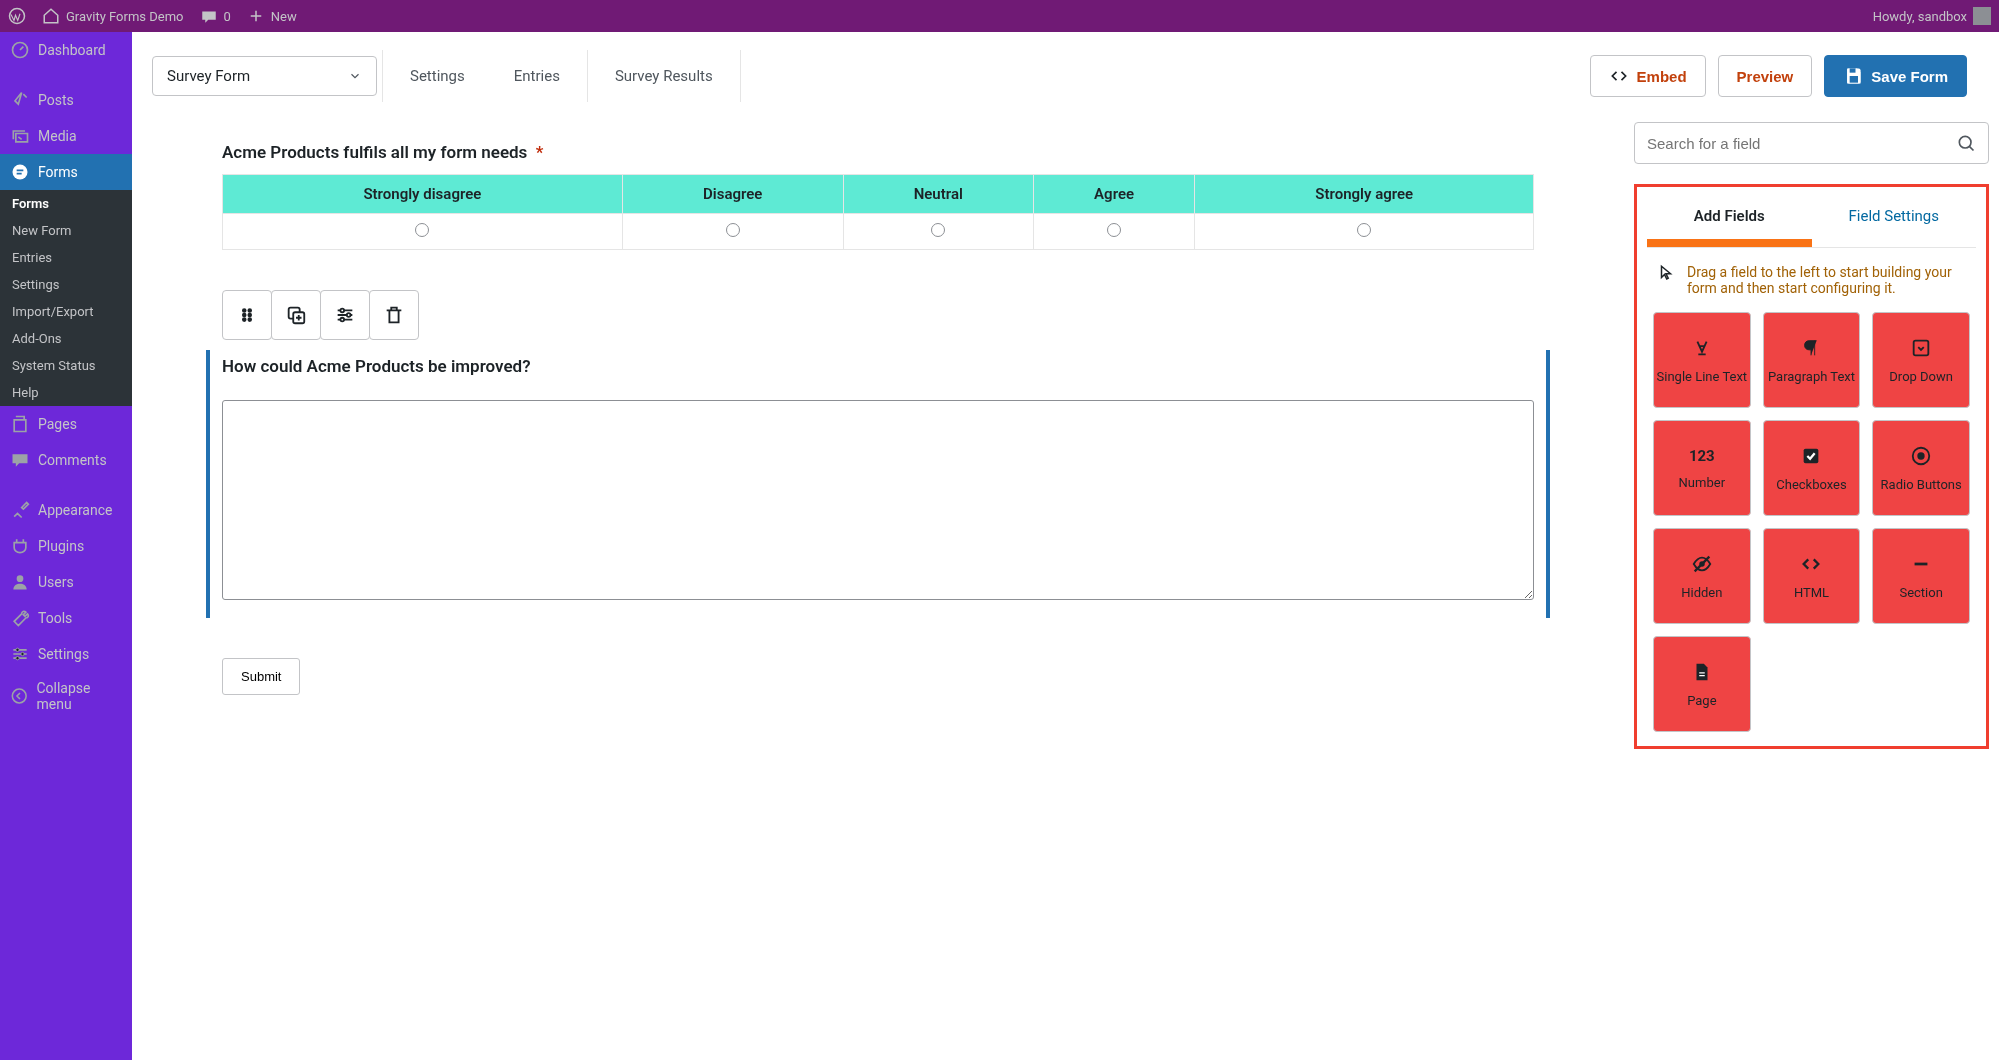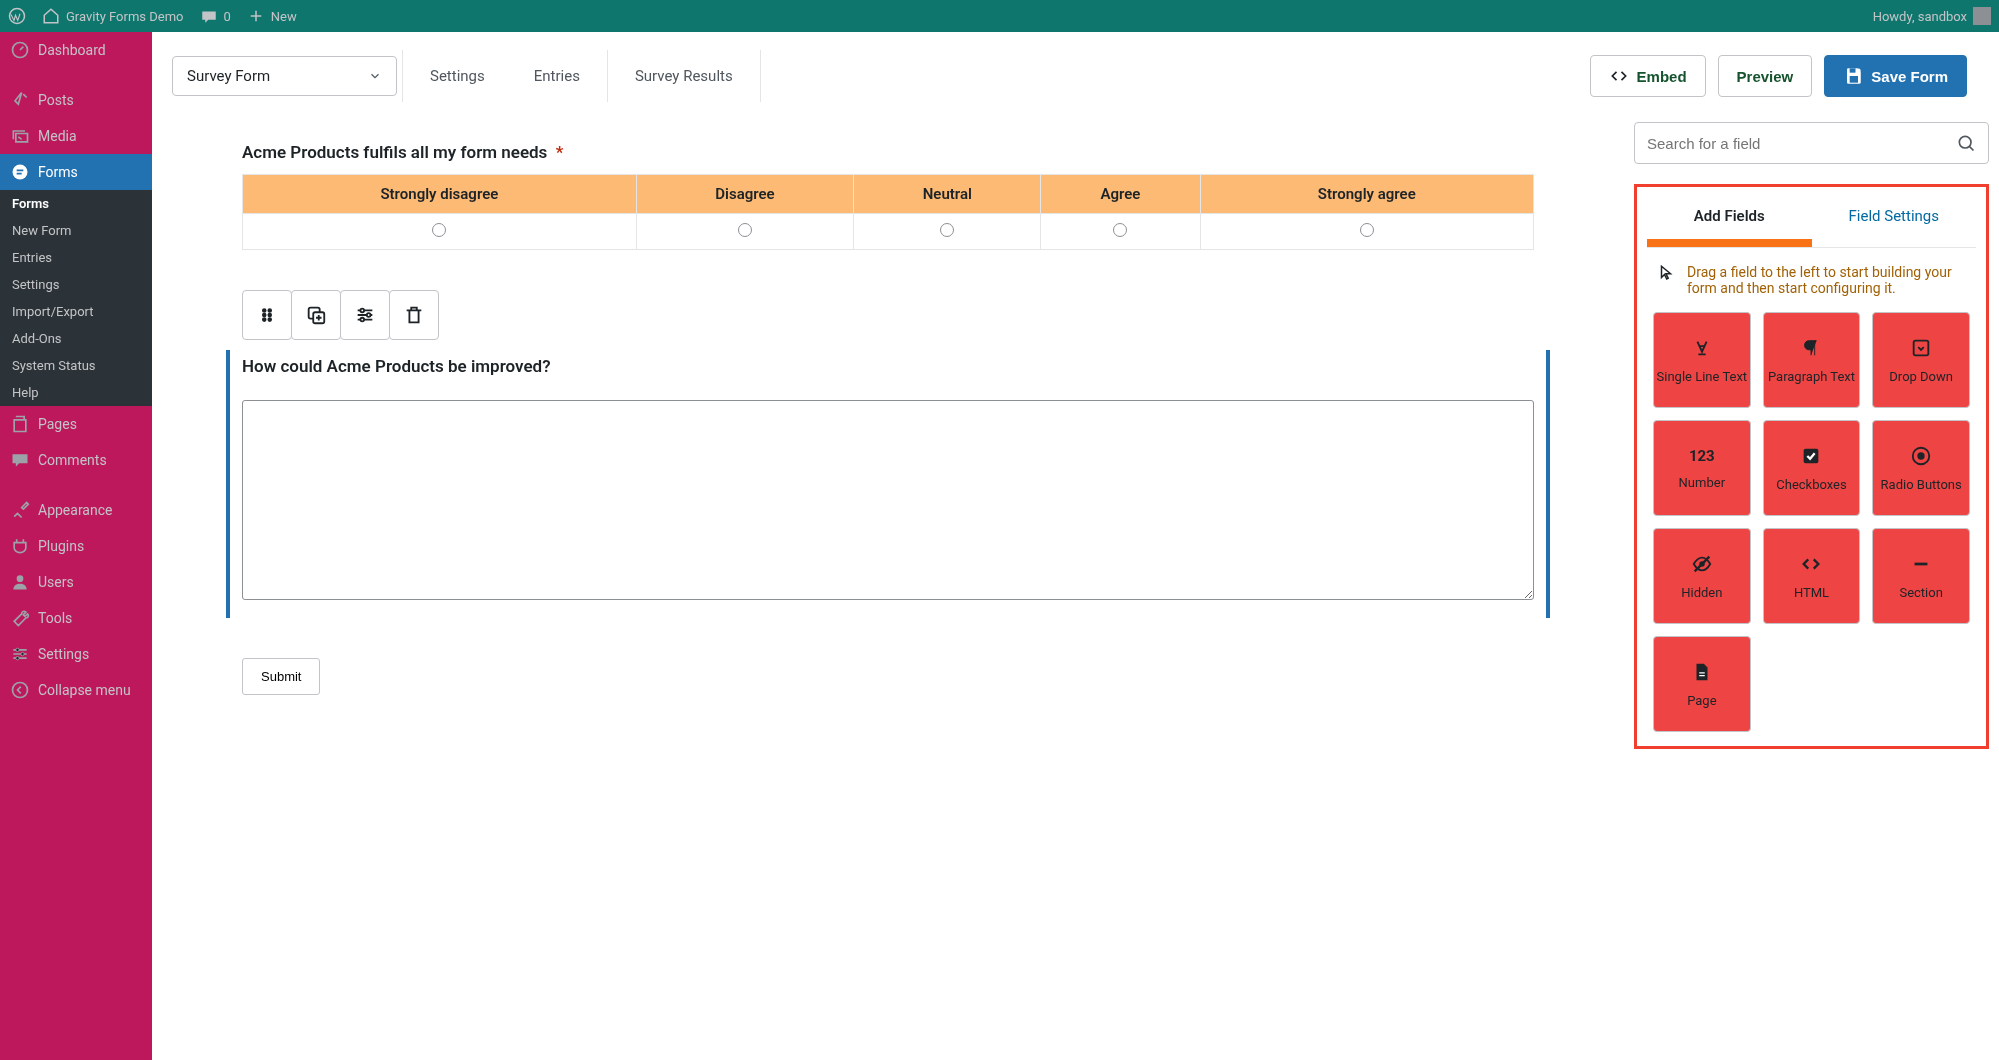--- a/index.html
+++ b/index.html
@@ -1,51 +1,51 @@
 <!DOCTYPE html>
 <html><head>
 <meta charset="utf-8">
 <style>
 * { box-sizing: border-box; margin: 0; padding: 0; }
 body { font-family: -apple-system, BlinkMacSystemFont, "Segoe UI", Roboto, sans-serif; background: #f0f0f1; color: #1d2327; }
 
-.adminbar { background: #0f766e; color: #c3c4c7; height: 32px; display: flex; align-items: center; padding: 0 8px; font-size: 13px; justify-content: space-between; }
+.adminbar { background: #701a75; color: #c3c4c7; height: 32px; display: flex; align-items: center; padding: 0 8px; font-size: 13px; justify-content: space-between; }
 .adminbar-left, .adminbar-right { display: flex; align-items: center; gap: 16px; }
 .adminbar-item { display: flex; align-items: center; gap: 6px; color: #c3c4c7; cursor: pointer; }
 .adminbar-item svg { width: 18px; height: 18px; fill: #c3c4c7; }
 .avatarbox { width: 18px; height: 18px; background: #8c8f94; display: inline-block; }
 
 .layout { display: flex; height: calc(100vh - 32px); }
-.sidebar { width: 152px; background: #be185d; color: #c3c4c7; font-size: 14px; flex-shrink: 0; position: relative; }
+.sidebar { width: 132px; background: #6d28d9; color: #c3c4c7; font-size: 14px; flex-shrink: 0; position: relative; }
 .sidebar-item { display: flex; align-items: center; gap: 8px; padding: 8px 10px; cursor: pointer; }
 .sidebar-item svg { width: 20px; height: 20px; fill: #9ca2a7; }
 .sidebar-item.active { background: #2271b1; color: #fff; }
 .sidebar-item.active svg { fill: #fff; }
 .sidebar-item.active::after { content: ''; position: absolute; right: -8px; width:0; height:0; border-top:8px solid transparent; border-bottom:8px solid transparent; border-right:8px solid #fff; }
 .sidebar-sub { background: #2c3338; }
 .sidebar-sub .sidebar-subitem { padding: 6px 12px; font-size: 13px; color: #c3c4c7; cursor: pointer; }
 .sidebar-sub .sidebar-subitem.current { color: #fff; font-weight: 600; }
 
 .main { flex: 1; background: #fff; display: flex; flex-direction: column; overflow: hidden; }
 .topbar { display: flex; align-items: center; padding: 18px 20px 0 20px; gap: 5px; border-bottom: 0; }
 .form-select { border: 1px solid #c3c4c7; border-radius: 4px; padding: 10px 14px; width: 225px; display: flex; justify-content: space-between; align-items: center; cursor: pointer; background: #fff; font-size: 15px; }
 .tablink { padding: 10px 22px; color: #50575e; cursor: pointer; font-size: 15px; }
 .divider-v { width:1px; height:52px; background:#e5e5e5; }
-.btn { border: 1px solid #c3c4c7; background: #fff; border-radius: 4px; padding: 10px 18px; display: flex; align-items: center; gap: 8px; cursor: pointer; font-size: 15px; font-weight: 600; color:#14532d; }
+.btn { border: 1px solid #c3c4c7; background: #fff; border-radius: 4px; padding: 10px 18px; display: flex; align-items: center; gap: 8px; cursor: pointer; font-size: 15px; font-weight: 600; color:#c2410c; }
 .btn-primary { background: #2271b1; color: #fff; border-color: #2271b1; }
 .btn-primary svg { fill: #fff; }
 .btn svg { width: 20px; height: 20px; }
 .topbar-right { display:flex; gap:12px; margin-left:auto; padding-right: 12px;}
 
 .content { flex: 1; display: flex; overflow: hidden; }
 .editor { flex: 1; padding: 40px 90px 20px 90px; overflow-y: auto; }
 .field-label { font-size: 17px; font-weight: 600; color: #1d2327; margin-bottom: 12px; }
 .required { color: #c02b0a; }
 .likert { width: 100%; border-collapse: collapse; margin-bottom: 40px; }
-.likert th { background: #fdba74; border: 1px solid #e5e5e5; padding: 10px 6px; font-weight: 600; font-size: 15px; }
+.likert th { background: #5eead4; border: 1px solid #e5e5e5; padding: 10px 6px; font-weight: 600; font-size: 15px; }
 .likert td { border: 1px solid #e5e5e5; padding: 8px; text-align: center; }
 .radio-ph { width: 14px; height: 14px; border: 1px solid #8c8f94; border-radius: 50%; display: inline-block; }
 
 .field-toolbar { display: flex; border: 0; margin-bottom: 10px; }
 .toolbtn { border: 1px solid #c3c4c7; background: #fff; width: 50px; height: 50px; display: flex; align-items: center; justify-content: center; cursor: pointer; margin-left:-1px; border-radius:4px; }
 .toolbtn:first-child { margin-left:0; }
 .toolbtn svg { width: 22px; height: 22px; fill:none; stroke:#1d2327; stroke-width:2; }
 .selected-field { border-left: 4px solid #2271b1; border-right: 4px solid #2271b1; padding: 6px 12px 14px 12px; margin-left:-16px; margin-right:-16px;}
 .selected-field textarea { width: 100%; height: 200px; border: 1px solid #8c8f94; border-radius: 3px; resize: both; padding: 8px; font-family: inherit; margin-top:12px;}
 .submit-btn { border: 1px solid #c3c4c7; background: #fff; padding: 10px 18px; border-radius: 3px; cursor: pointer; font-size: 13px; margin-top: 40px; }

